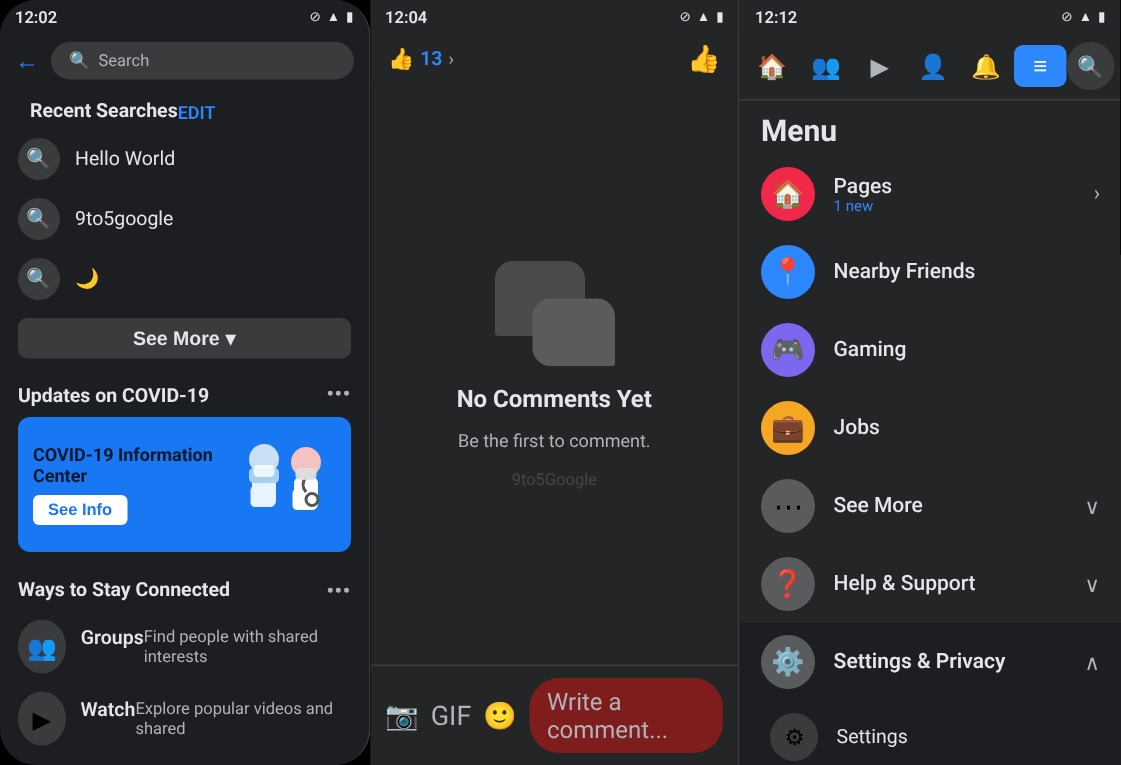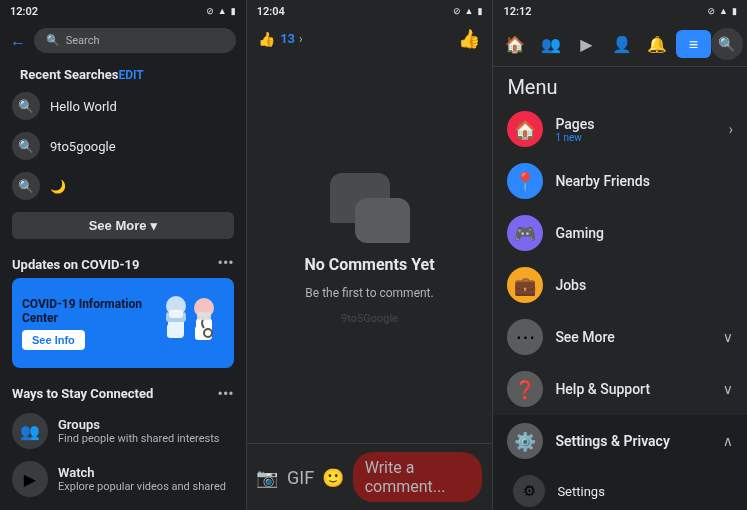--- a/index.html
+++ b/index.html
@@ -16,20 +16,21 @@
     .panel {
       display: flex;
       flex-direction: column;
       height: 510px;
       overflow: hidden;
     }
     .panel-left {
       width: 249px;
       background: #1c1e21;
       border-right: 1px solid #3a3b3c;
+      border-radius: 24px;
     }
     .panel-mid {
       width: 249px;
       background: #242526;
       border-right: 1px solid #3a3b3c;
     }
 
     
     .status-bar {
       display: flex;
@@ -224,21 +225,21 @@
     .ways-icon {
       width: 36px;
       height: 36px;
       border-radius: 50%;
       background: #3a3b3c;
       display: flex;
       align-items: center;
       justify-content: center;
       font-size: 16px;
     }
-    .ways-item-content { display: flex; flex-direction: column; }
+    .ways-item-content { display: flex; flex-direction: row; }
     .ways-item-title { font-size: 13px; color: #e4e6eb; font-weight: 600; }
     .ways-item-desc { font-size: 11px; color: #b0b3b8; }
 
     
     .mid-top-bar {
       display: flex;
       align-items: center;
       justify-content: space-between;
       padding: 6px 12px;
       background: #242526;
@@ -371,21 +372,21 @@
       align-items: center;
       justify-content: center;
       color: #e4e6eb;
       font-size: 14px;
       cursor: pointer;
     }
 
     .menu-title {
       padding: 8px 14px 4px;
       font-size: 20px;
-      font-weight: 400;
+      font-weight: 700;
       color: #e4e6eb;
     }
 
     .menu-scroll {
       overflow-y: auto;
       flex: 1;
     }
     .menu-scroll::-webkit-scrollbar { width: 0; }
 
     .menu-item {

